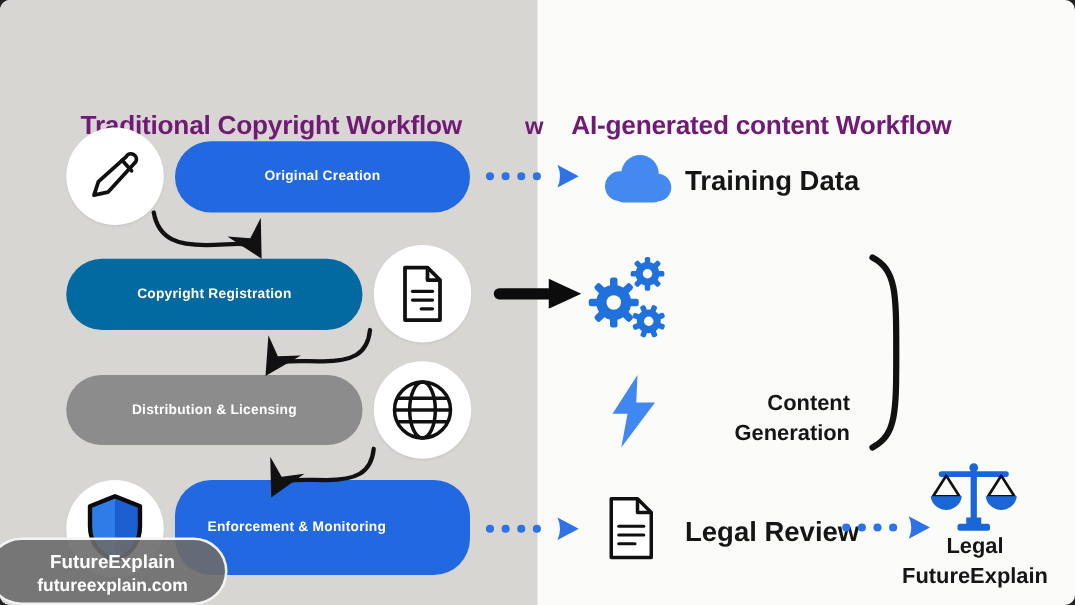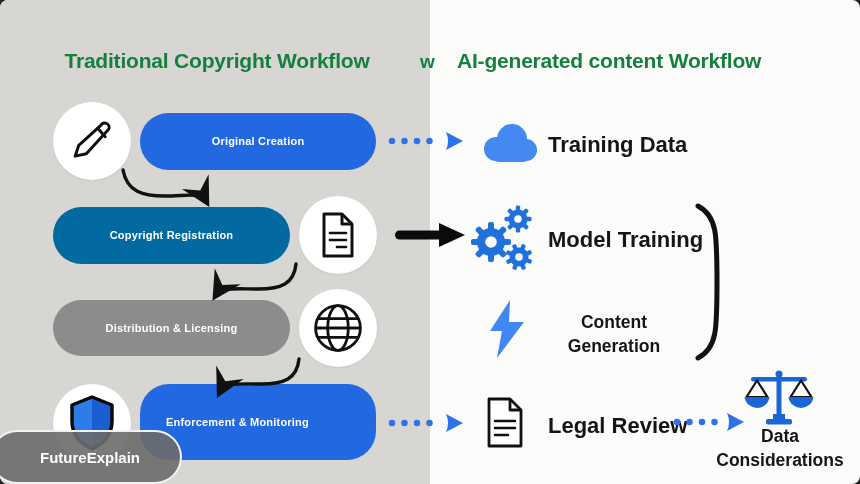--- a/index.html
+++ b/index.html
@@ -2,21 +2,21 @@
 <html><head>
 <meta charset="utf-8">
 <style>
   html,body{margin:0;padding:0;background:#222;}
   .canvas{
     position:relative;width:860px;height:484px;overflow:hidden;
     background:#fbfbfa;border-radius:8px;
     font-family:"Liberation Sans", sans-serif;
   }
   .left-panel{position:absolute;left:0;top:0;width:430px;height:484px;background:#d7d6d3;}
-  .title{position:absolute;font-size:21px;font-weight:700;color:#15803d;letter-spacing:-0.2px;}
+  .title{position:absolute;font-size:21px;font-weight:700;color:#701a75;letter-spacing:-0.2px;margin-top:40px;}
   .title-left{left:44px;top:49px;width:346px;text-align:center;}
   .title-sep{left:420px;top:51px;font-size:19px;}
   .title-right{left:457px;top:49px;width:330px;}
   .circle{
     position:absolute;width:78px;height:78px;border-radius:50%;background:#ffffff;
     display:flex;align-items:center;justify-content:center;
     box-shadow:0 1px 2px rgba(0,0,0,0.08);
   }
   .pill{
     position:absolute;border-radius:29px;color:#ffffff;
@@ -139,40 +139,39 @@
           <rect x="-2.2" y="-13.5" width="4.4" height="6.5" rx="1.5" transform="rotate(292)"></rect>
           <rect x="-2.2" y="-13.5" width="4.4" height="6.5" rx="1.5" transform="rotate(337)"></rect>
           <circle r="9.5"></circle>
         </g>
       </g>
     </g>
     <circle cx="24" cy="38" r="5.8" fill="#fbfbfa"></circle>
     <circle cx="51" cy="15" r="3.8" fill="#fbfbfa"></circle>
     <circle cx="52" cy="53" r="3.8" fill="#fbfbfa"></circle>
   </svg>
-  <div class="rlabel" style="left:548px;top:227px;">Model Training</div>
 
   <div class="pill pill-gray" style="left:53px;top:300px;width:237px;height:56px;">
     <span>Distribution &amp; Licensing</span>
   </div>
   <div class="circle" style="left:299px;top:289px;">
     <svg width="56" height="56" viewBox="0 0 60 60">
       <g fill="none" stroke="#101010" stroke-width="3">
         <circle cx="30" cy="30" r="24"></circle>
         <ellipse cx="30" cy="30" rx="11" ry="24"></ellipse>
         <line x1="8.5" y1="20" x2="51.5" y2="20"></line>
         <line x1="6" y1="30" x2="54" y2="30"></line>
         <line x1="8.5" y1="40" x2="51.5" y2="40"></line>
       </g>
     </svg>
   </div>
   <svg class="svgabs" style="left:488px;top:300px;" width="38" height="58" viewBox="0 0 38 58">
     <polygon points="22,0 2,31 14,31 9,58 36,22 21,22" fill="#4187f2"></polygon>
   </svg>
-  <div class="rlabel rlabel-center" style="left:548px;top:310px;width:132px;text-align:center;">Content Generation</div>
+  <div class="rlabel rlabel-center" style="left:548px;top:310px;width:132px;text-align:right;">Content Generation</div>
   <svg class="svgabs" style="left:692px;top:202px;" width="32" height="160">
     <path d="M6 4 C 25 14, 25 32, 25 80 C 25 128, 25 146, 6 156" fill="none" stroke="#111111" stroke-width="5" stroke-linecap="round"></path>
   </svg>
 
   <div class="circle" style="left:53px;top:384px;">
     <svg width="50" height="58" viewBox="0 0 50 58">
       <path d="M25 3 L45 11 V27 C45 41 36 50 25 55 C14 50 5 41 5 27 V11 Z" fill="#2e7ce8"></path>
       <path d="M25 3 L45 11 V27 C45 41 36 50 25 55 Z" fill="#1b5ed0"></path>
       <path d="M25 3 L45 11 V27 C45 41 36 50 25 55 C14 50 5 41 5 27 V11 Z" fill="none" stroke="#0b0b0b" stroke-width="3.5" stroke-linejoin="round"></path>
     </svg>
@@ -208,32 +207,33 @@
       <rect x="32" y="44" width="12" height="6"></rect>
       <rect x="25" y="49" width="26" height="5.5" rx="2"></rect>
     </g>
     <g fill="none" stroke="#111111" stroke-width="2.2" stroke-linejoin="round">
       <path d="M16 10.5 L5.5 27 H26.5 Z"></path>
       <path d="M60 10.5 L49.5 27 H70.5 Z"></path>
     </g>
     <path d="M3.5 27 A12.6 12.6 0 0 0 28.5 27 Z" fill="#1b66d6"></path>
     <path d="M47.5 27 A12.6 12.6 0 0 0 72.5 27 Z" fill="#1b66d6"></path>
   </svg>
-  <div class="rlabel rlabel-center" style="left:706px;top:424px;width:148px;">Data Considerations</div>
+  <div class="rlabel rlabel-center" style="left:706px;top:424px;width:148px;">Legal FutureExplain</div>
 
   <svg class="overlay" width="860" height="484">
     <defs>
       <marker id="ah" markerWidth="10" markerHeight="10" refX="7" refY="5" orient="auto">
         <path d="M0.5,0.5 L9,5 L0.5,9.5 L3.5,5 Z" fill="#111111"></path>
       </marker>
     </defs>
     <g fill="none" stroke="#111111" stroke-width="3.4" stroke-linecap="round" marker-end="url(#ah)">
       <path d="M123 170 C 127 192, 143 196, 165 196 C 187 196, 201 192, 206 201"></path>
       <path d="M296 264 C 294 284, 281 289, 258 289 C 235 289, 221 287, 216 295"></path>
       <path d="M299 359 C 297 379, 284 384, 261 384 C 238 384, 225 382, 220 392"></path>
     </g>
   </svg>
 
   <div class="watermark">
     <div class="wm-brand">FutureExplain</div>
+    <div class="wm-url">futureexplain.com</div>
   </div>
 
 </div>
 
 </body></html>

